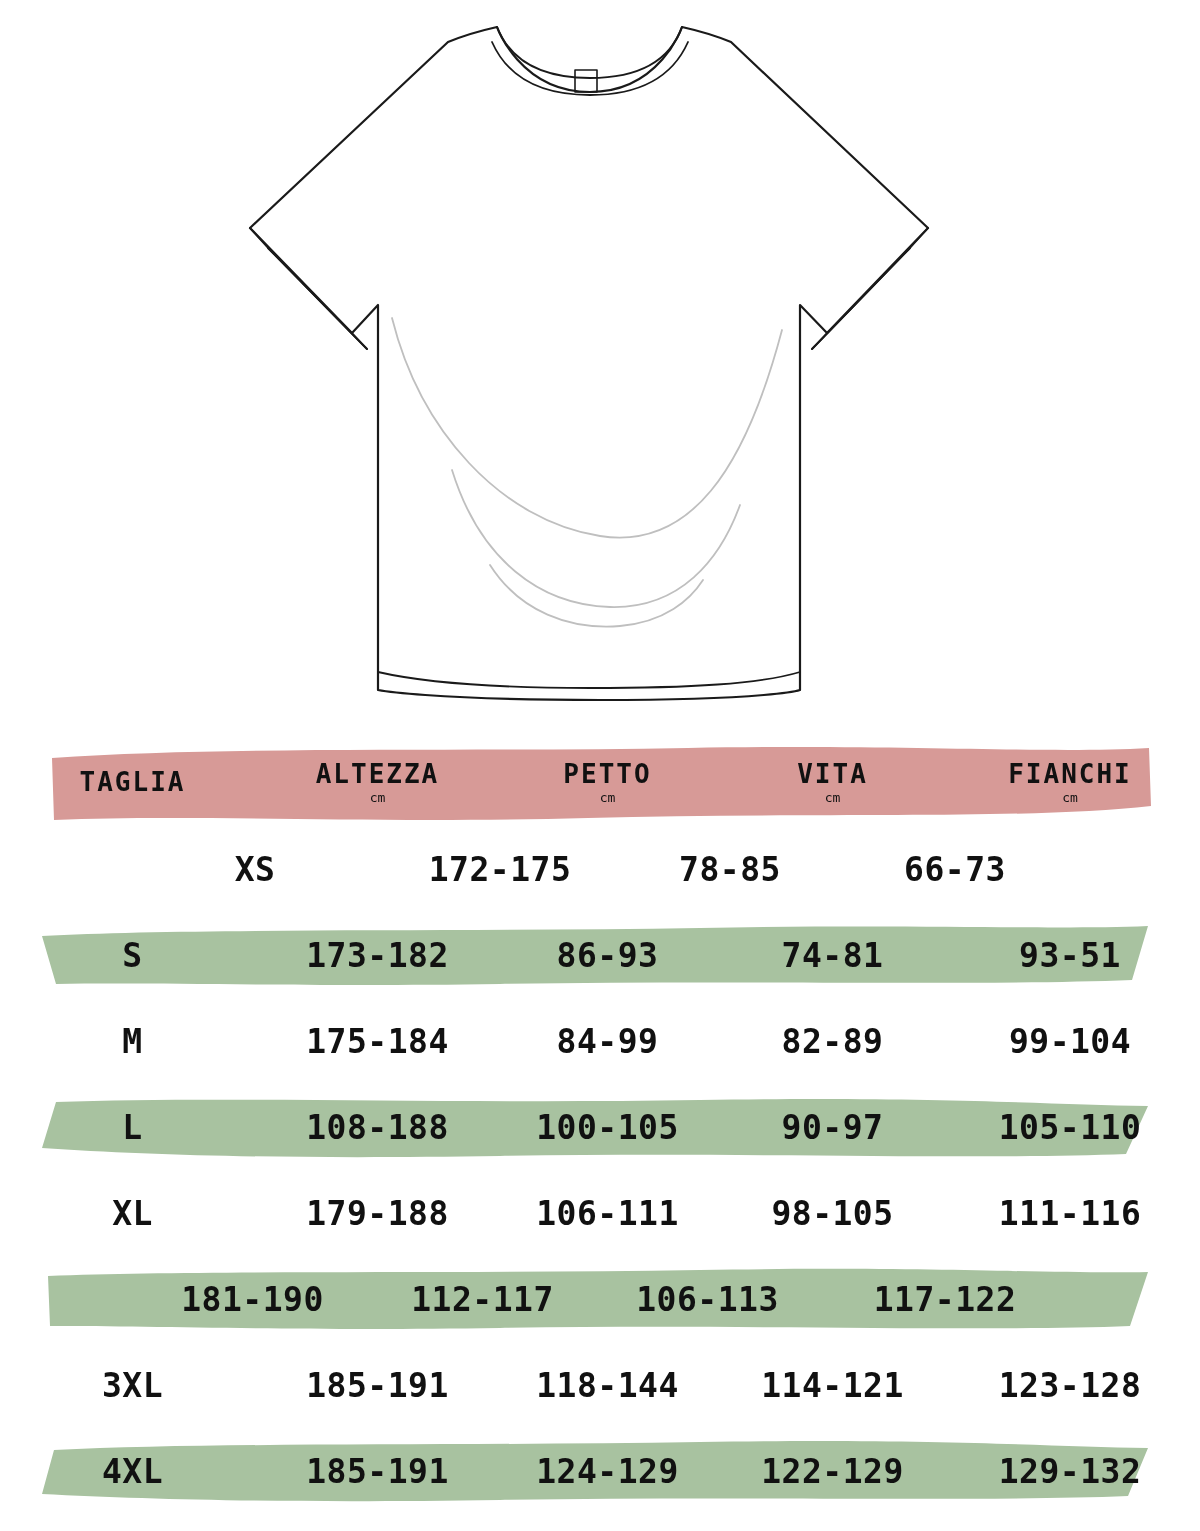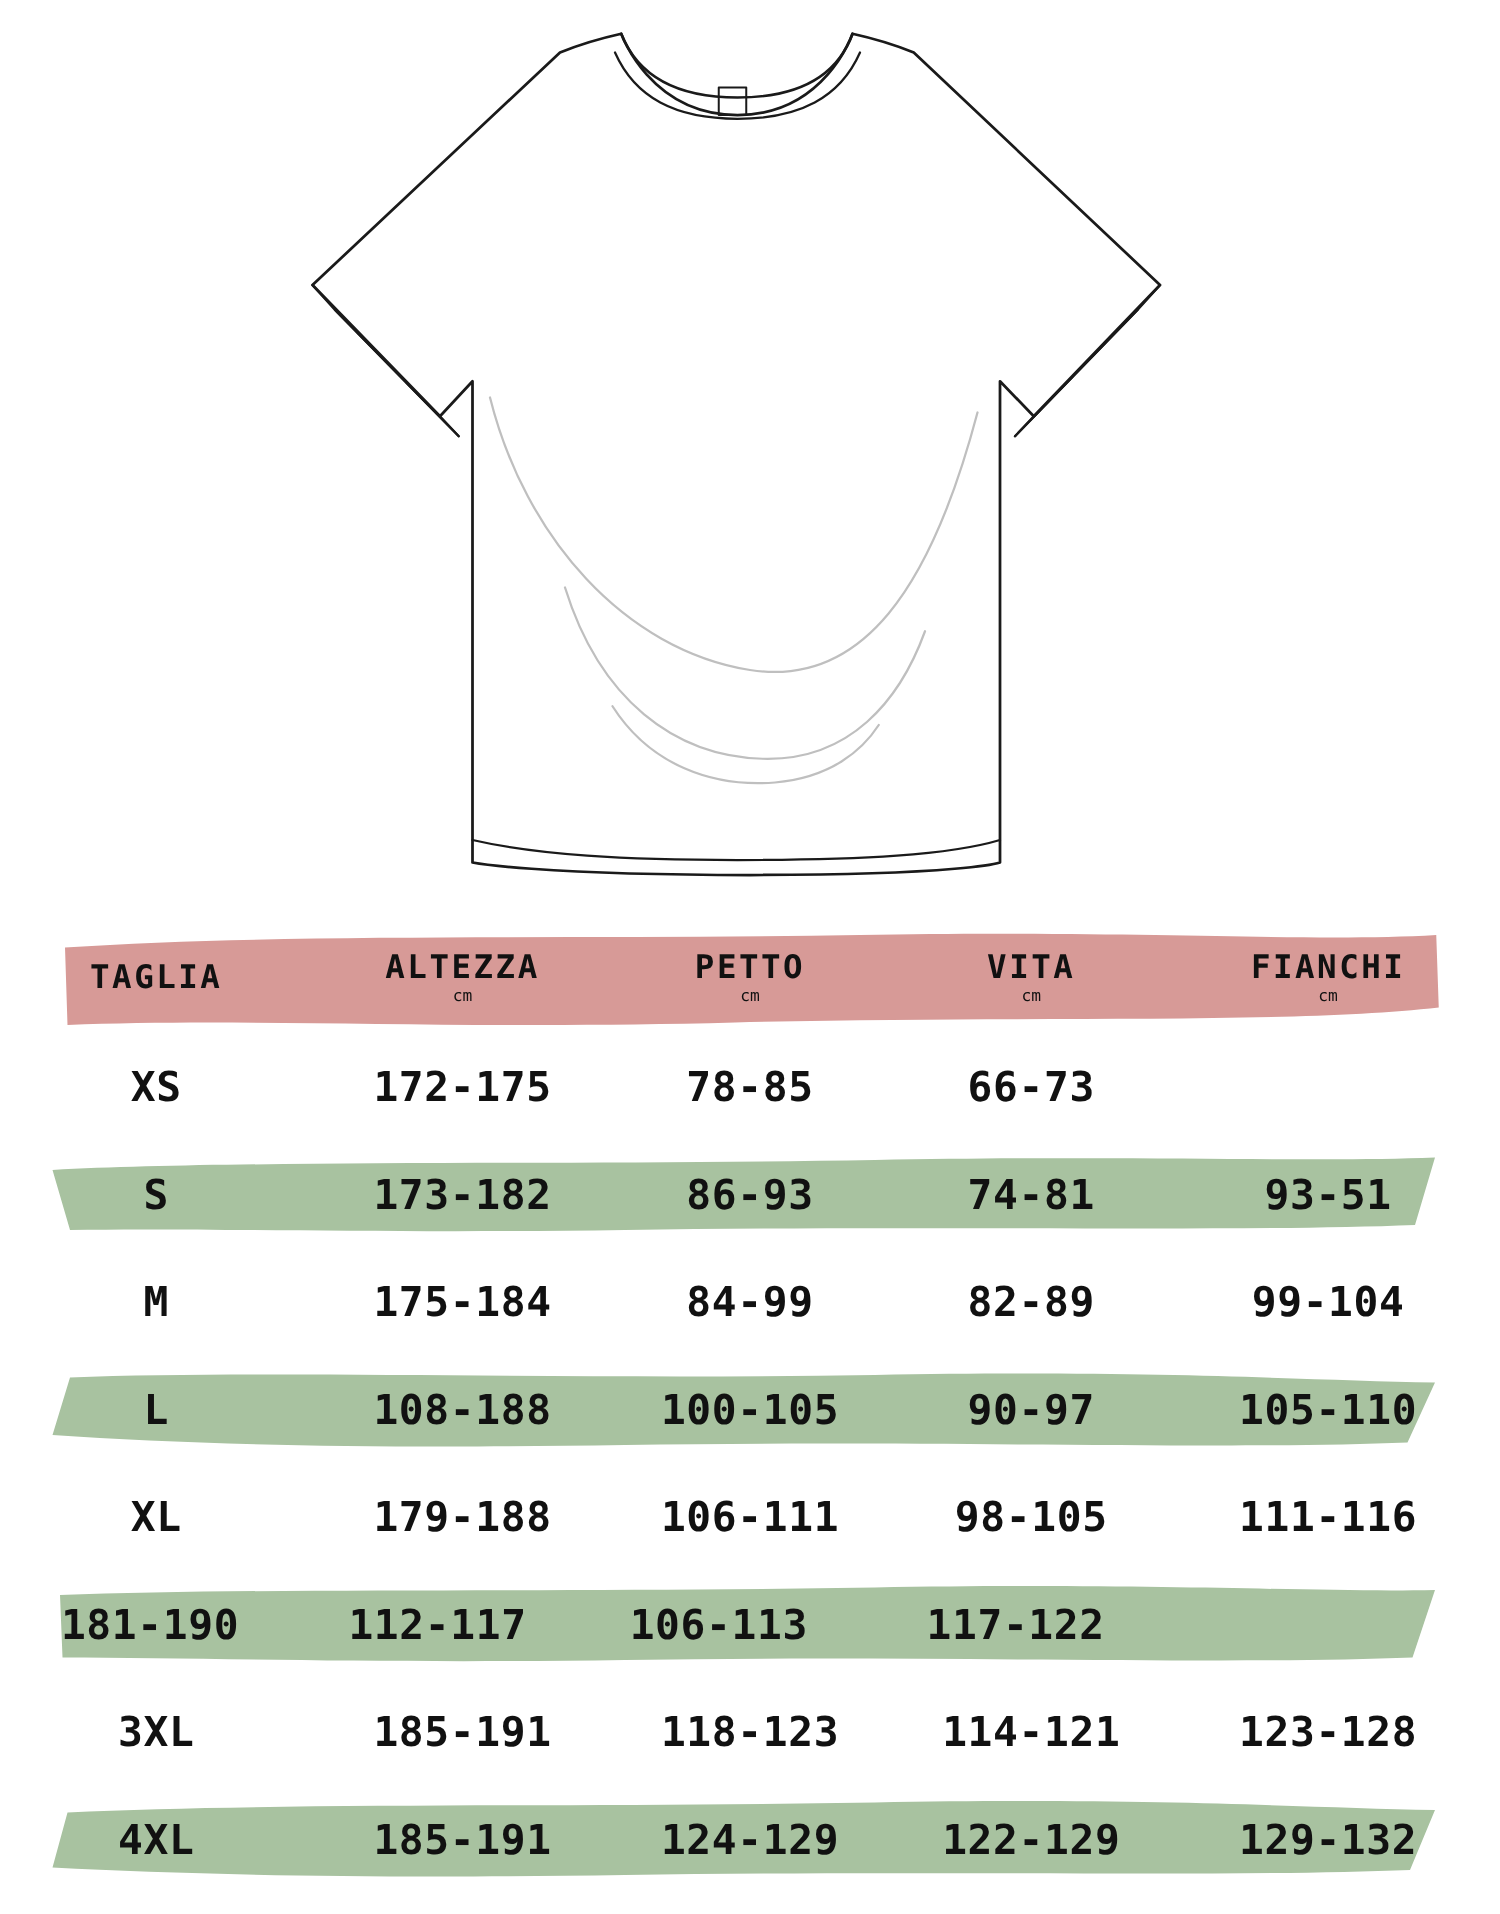--- a/index.html
+++ b/index.html
@@ -38,20 +38,21 @@
   .row {
     position: relative;
     height: 86px;
   }
   .row .cells {
     position: relative;
     display: flex;
     align-items: center;
     height: 86px;
     z-index: 2;
+    justify-content: center;
   }
   .cell {
     text-align: center;
     font-size: 33px;
     font-weight: bold;
     letter-spacing: 0.5px;
     color: #111111;
   }
   .c-size   { width: 250px; }
   .c-alt    { width: 240px; }
@@ -238,21 +239,21 @@
       <div class="cell c-chest">112-117</div>
       <div class="cell c-waist">106-113</div>
       <div class="cell c-hips">117-122</div>
     </div>
   </div>
 
   <div class="row">
     <div class="cells">
       <div class="cell c-size">3XL</div>
       <div class="cell c-alt">185-191</div>
-      <div class="cell c-chest">118-123</div>
+      <div class="cell c-chest">118-144</div>
       <div class="cell c-waist">114-121</div>
       <div class="cell c-hips">123-128</div>
     </div>
   </div>
 
   <div class="row">
     <div class="band green">
       <svg width="1110" height="66" viewBox="0 0 1110 66" preserveAspectRatio="none">
         <path d="M14 12 C 180 4, 420 8, 660 4 C 880 0, 1000 8, 1108 10
                  L 1088 58 C 940 64, 700 58, 460 62 C 260 65, 120 62, 2 56 Z" fill="#a8c2a0"></path>

